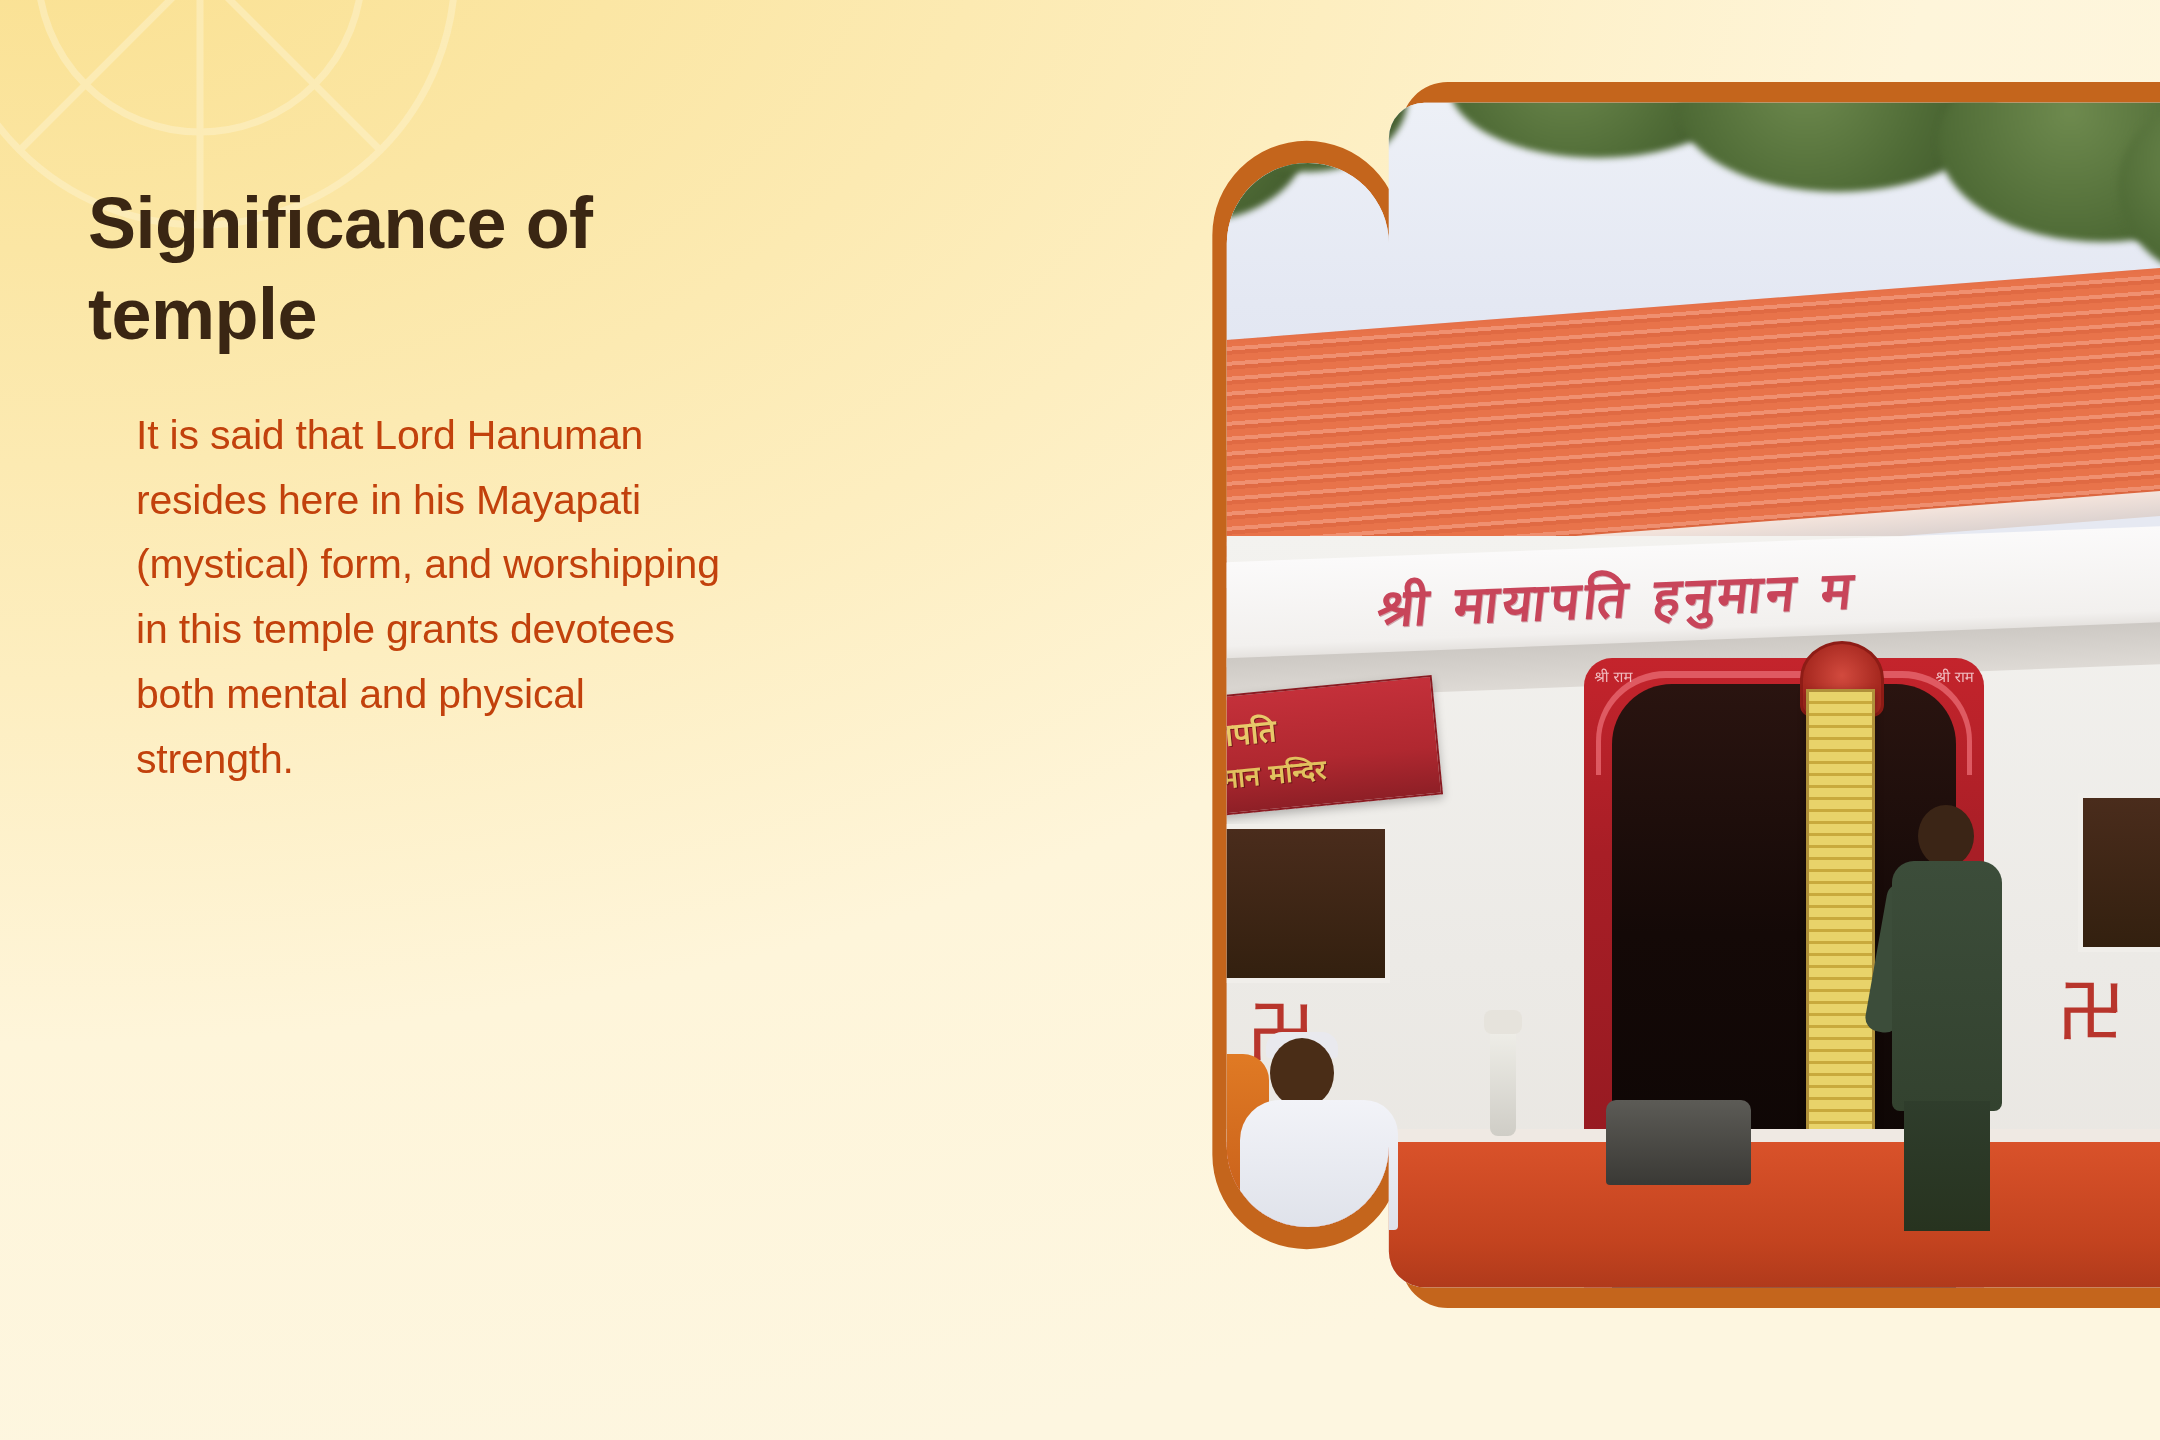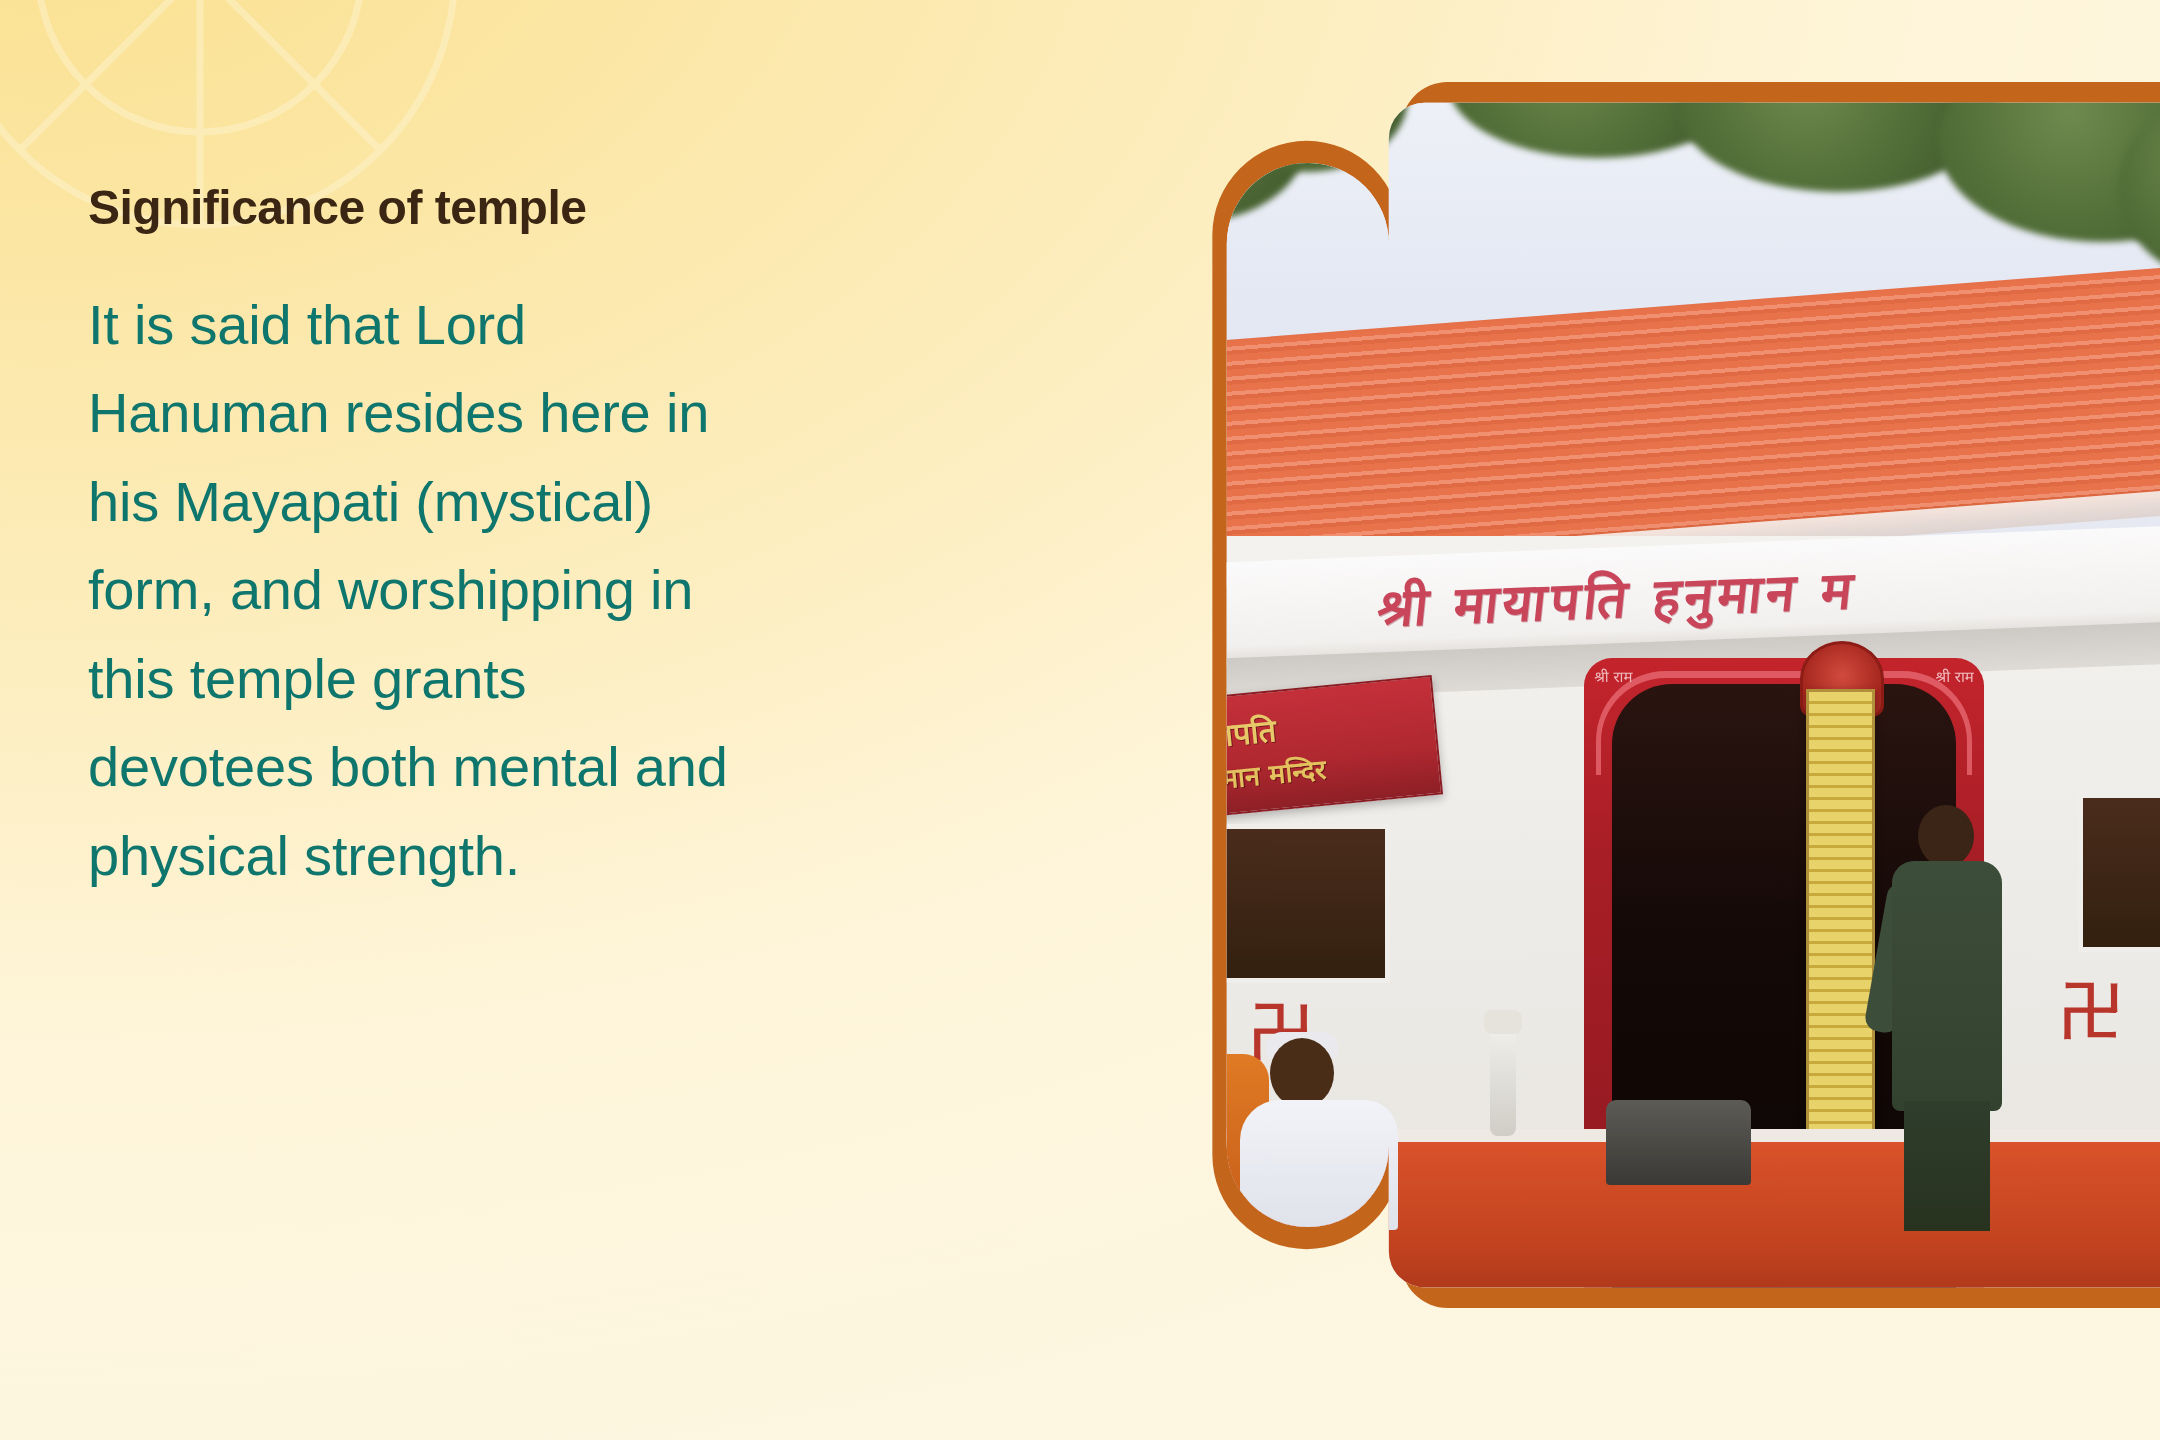--- a/index.html
+++ b/index.html
@@ -20,27 +20,27 @@
     position:absolute; left:-230px; top:-330px; width:900px; height:900px;
     opacity:.55; pointer-events:none;
   }
   #bg-sun svg{ width:100%; height:100%; display:block; }
 
   
   #left-col{
     position:absolute; left:88px; top:178px; width:660px;
   }
   #page-title{
-    font-size:48px; font-weight:bold; line-height:1.27;
+    font-size:72px; font-weight:bold; line-height:1.27;
     color:#3a2613; letter-spacing:-0.5px;
   }
   #body-paragraph{
     margin-top:42px;
-    font-size:56px; line-height:1.58;
-    color:#0f766e; letter-spacing:-0.2px;
+    font-size:41px; line-height:1.58;
+    color:#c2410c; letter-spacing:-0.2px;margin-left:48px;
   }
 
   
   #photo-frame{
     position:absolute; left:1118px; top:82px;
     width:1110px; height:1226px;
   }
   #frame-clip{
     position:absolute; inset:0;
     

